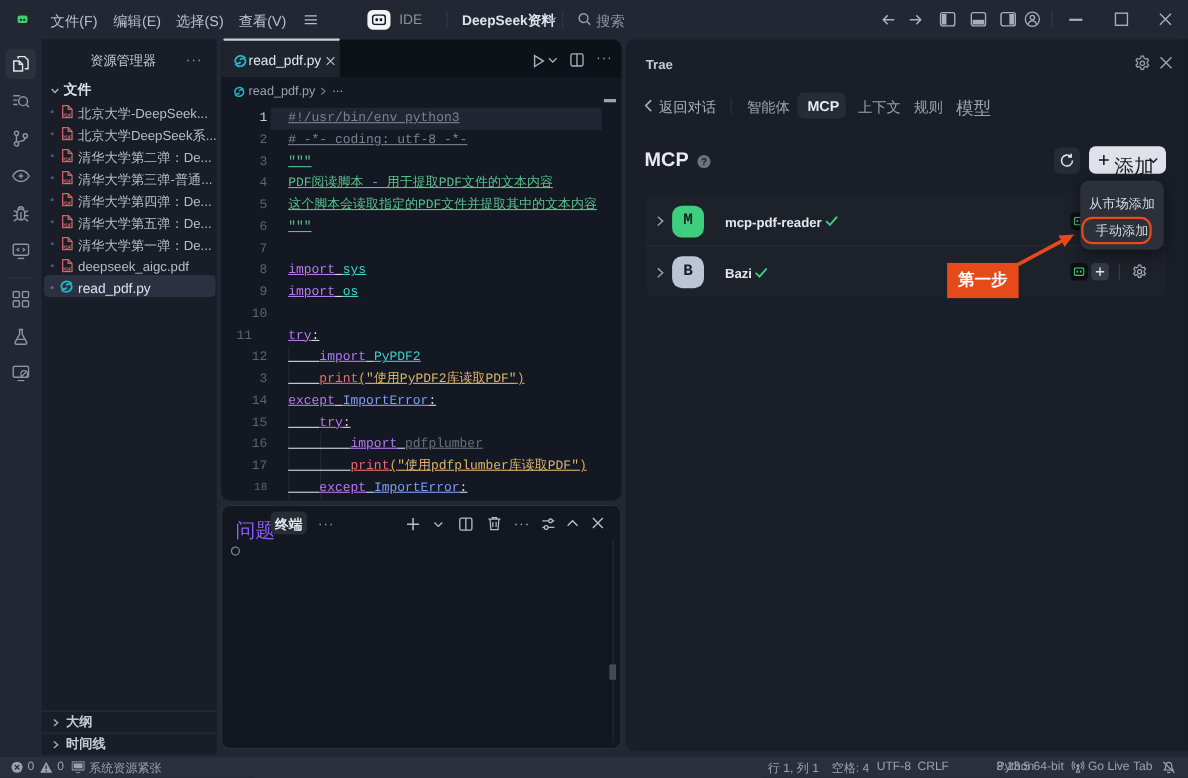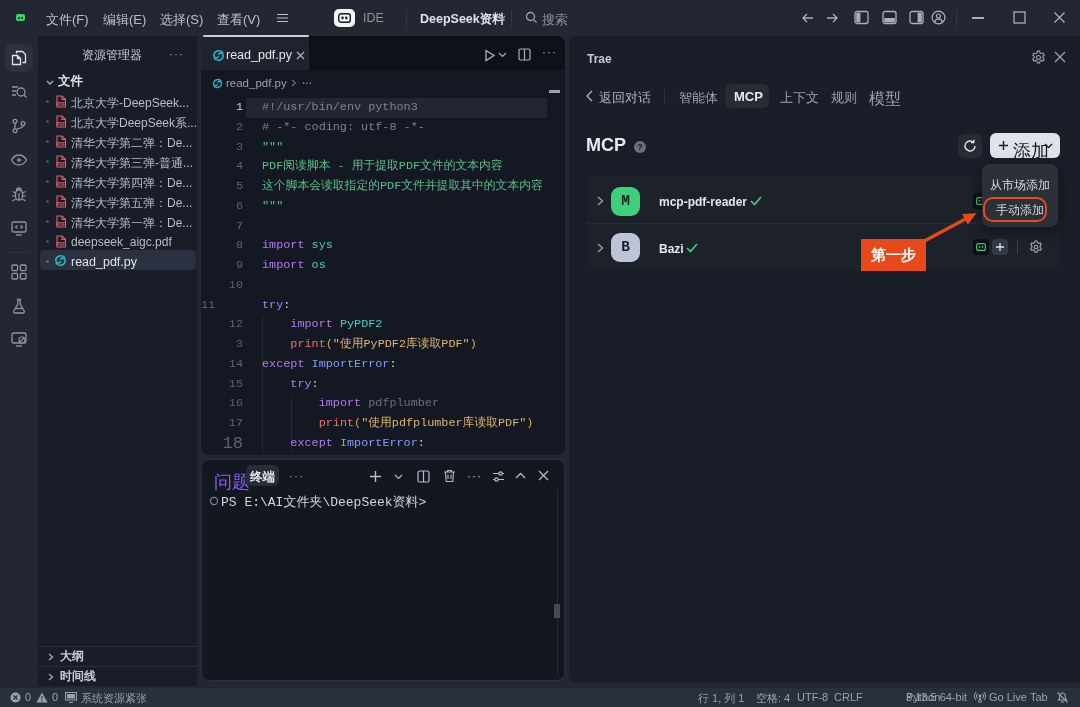--- a/index.html
+++ b/index.html
@@ -11,21 +11,21 @@
   .activitybar{left:0;top:36px;width:38px;height:652px;background:#222733;}
   .sidebar{left:38px;top:36px;width:159px;height:650px;background:#191d28;}
   .editorpanel{left:201px;top:36px;width:364px;height:419px;background:#141822;border-radius:8px;overflow:hidden;}
   .termpanel{left:201px;top:459px;width:364px;height:222px;background:#131720;border:1px solid #2a2f3a;border-radius:8px;box-sizing:border-box;}
   .rightpanel{left:569px;top:36px;width:507px;height:647px;background:#1a1e29;border-radius:8px 0 0 8px;}
   .rightedge{left:1076px;top:36px;width:4px;height:647px;background:#191d26;}
   .statusbar{left:0;top:688px;width:1080px;height:19px;background:#2a303b;color:#9aa2b0;font-size:11px;}
   svg{display:block;}
   .ico{color:#98a1b0;}
   .mono{font-family:"Liberation Mono",monospace;}
-  i{font-style:normal;}
+  i{font-style:normal;text-decoration:underline;}
 </style>
 </head>
 <body>
 <div class="abs titlebar" id="titlebar">
 
   <div class="abs" style="left:13px;top:10px;width:15px;height:15px;background:#23272e;border-radius:4px;"></div>
   <div class="abs" style="left:16px;top:14px;width:9px;height:7px;background:#3ecf6e;border-radius:2px;"></div>
   <div class="abs" style="left:18px;top:16.5px;width:2px;height:2px;background:#16191f;border-radius:1px;"></div>
   <div class="abs" style="left:21px;top:16.5px;width:2px;height:2px;background:#16191f;border-radius:1px;"></div>
 
@@ -282,35 +282,35 @@
   <div class="abs mono" style="left:0;top:141px;width:42px;height:19.76px;line-height:19.76px;text-align:right;color:#5b6270;font-size:11.8px;">5</div>
   <div class="abs mono" style="left:61px;top:141px;height:19.76px;line-height:19.76px;font-size:11.8px;white-space:pre;font-style:normal;"><i style="color:#5ac08d">这个脚本会读取指定的PDF文件并提取其中的文本内容</i></div>
   <div class="abs mono" style="left:0;top:160.8px;width:42px;height:19.76px;line-height:19.76px;text-align:right;color:#5b6270;font-size:11.8px;">6</div>
   <div class="abs mono" style="left:61px;top:160.8px;height:19.76px;line-height:19.76px;font-size:11.8px;white-space:pre;font-style:normal;"><i style="color:#5ac08d">"""</i></div>
   <div class="abs mono" style="left:0;top:180.6px;width:42px;height:19.76px;line-height:19.76px;text-align:right;color:#5b6270;font-size:11.8px;">7</div>
   <div class="abs mono" style="left:0;top:200.3px;width:42px;height:19.76px;line-height:19.76px;text-align:right;color:#5b6270;font-size:11.8px;">8</div>
   <div class="abs mono" style="left:61px;top:200.3px;height:19.76px;line-height:19.76px;font-size:11.8px;white-space:pre;font-style:normal;"><i style="color:#b57bee">import</i><i style="color:#d4d9e1"> </i><i style="color:#3ed1c6">sys</i></div>
   <div class="abs mono" style="left:0;top:220.1px;width:42px;height:19.76px;line-height:19.76px;text-align:right;color:#5b6270;font-size:11.8px;">9</div>
   <div class="abs mono" style="left:61px;top:220.1px;height:19.76px;line-height:19.76px;font-size:11.8px;white-space:pre;font-style:normal;"><i style="color:#b57bee">import</i><i style="color:#d4d9e1"> </i><i style="color:#3ed1c6">os</i></div>
   <div class="abs mono" style="left:0;top:239.8px;width:42px;height:19.76px;line-height:19.76px;text-align:right;color:#5b6270;font-size:11.8px;">10</div>
-  <div class="abs mono" style="left:0;top:259.6px;width:42px;height:19.76px;line-height:19.76px;text-align:left;color:#5b6270;font-size:11.8px;">11</div>
+  <div class="abs mono" style="left:0;top:259.6px;width:42px;height:19.76px;line-height:19.76px;text-align:center;color:#5b6270;font-size:11.8px;">11</div>
   <div class="abs mono" style="left:61px;top:259.6px;height:19.76px;line-height:19.76px;font-size:11.8px;white-space:pre;font-style:normal;"><i style="color:#b57bee">try</i><i style="color:#d4d9e1">:</i></div>
   <div class="abs mono" style="left:0;top:279.4px;width:42px;height:19.76px;line-height:19.76px;text-align:right;color:#5b6270;font-size:11.8px;">12</div>
   <div class="abs mono" style="left:61px;top:279.4px;height:19.76px;line-height:19.76px;font-size:11.8px;white-space:pre;font-style:normal;"><i style="color:#d4d9e1">    </i><i style="color:#b57bee">import</i><i style="color:#d4d9e1"> </i><i style="color:#3ed1c6">PyPDF2</i></div>
   <div class="abs mono" style="left:0;top:299.1px;width:42px;height:19.76px;line-height:19.76px;text-align:right;color:#5b6270;font-size:11.8px;">3</div>
   <div class="abs mono" style="left:61px;top:299.1px;height:19.76px;line-height:19.76px;font-size:11.8px;white-space:pre;font-style:normal;"><i style="color:#d4d9e1">    </i><i style="color:#ee6d6d">print</i><i style="color:#d8a94e">(</i><i style="color:#ddb56e">"使用PyPDF2库读取PDF"</i><i style="color:#d8a94e">)</i></div>
   <div class="abs mono" style="left:0;top:318.9px;width:42px;height:19.76px;line-height:19.76px;text-align:right;color:#5b6270;font-size:11.8px;">14</div>
   <div class="abs mono" style="left:61px;top:318.9px;height:19.76px;line-height:19.76px;font-size:11.8px;white-space:pre;font-style:normal;"><i style="color:#b57bee">except</i><i style="color:#d4d9e1"> </i><i style="color:#7f9ff5">ImportError</i><i style="color:#d4d9e1">:</i></div>
   <div class="abs mono" style="left:0;top:338.6px;width:42px;height:19.76px;line-height:19.76px;text-align:right;color:#5b6270;font-size:11.8px;">15</div>
   <div class="abs mono" style="left:61px;top:338.6px;height:19.76px;line-height:19.76px;font-size:11.8px;white-space:pre;font-style:normal;"><i style="color:#d4d9e1">    </i><i style="color:#b57bee">try</i><i style="color:#d4d9e1">:</i></div>
   <div class="abs mono" style="left:0;top:358.4px;width:42px;height:19.76px;line-height:19.76px;text-align:right;color:#5b6270;font-size:11.8px;">16</div>
   <div class="abs mono" style="left:61px;top:358.4px;height:19.76px;line-height:19.76px;font-size:11.8px;white-space:pre;font-style:normal;"><i style="color:#d4d9e1">        </i><i style="color:#b57bee">import</i><i style="color:#d4d9e1"> </i><i style="color:#68707f">pdfplumber</i></div>
   <div class="abs mono" style="left:0;top:378.2px;width:42px;height:19.76px;line-height:19.76px;text-align:right;color:#5b6270;font-size:11.8px;">17</div>
   <div class="abs mono" style="left:61px;top:378.2px;height:19.76px;line-height:19.76px;font-size:11.8px;white-space:pre;font-style:normal;"><i style="color:#d4d9e1">        </i><i style="color:#ee6d6d">print</i><i style="color:#d8a94e">(</i><i style="color:#ddb56e">"使用pdfplumber库读取PDF"</i><i style="color:#d8a94e">)</i></div>
-  <div class="abs mono" style="left:0;top:397.9px;width:42px;height:19.76px;line-height:19.76px;text-align:right;color:#5b6270;font-size:17px;">18</div>
+  <div class="abs mono" style="left:0;top:397.9px;width:42px;height:19.76px;line-height:19.76px;text-align:right;color:#5b6270;font-size:10px;">18</div>
   <div class="abs mono" style="left:61px;top:397.9px;height:19.76px;line-height:19.76px;font-size:11.8px;white-space:pre;font-style:normal;"><i style="color:#d4d9e1">    </i><i style="color:#b57bee">except</i><i style="color:#d4d9e1"> </i><i style="color:#7f9ff5">ImportError</i><i style="color:#d4d9e1">:</i></div>
     </div>
 </div>
 <div class="abs termpanel" id="termpanel">
   <div class="abs" style="left:12px;top:10px;color:#8b5cf6;font-size:18px;text-align:center;">问题</div>
   <div class="abs" style="left:44px;top:5px;width:33px;height:21px;background:#272c35;border-radius:5px;"></div>
   <div class="abs" style="left:48px;top:9px;color:#e2e6ed;font-size:12.5px;font-weight:bold;">终端</div>
   <div class="abs" style="left:87px;top:9px;color:#9aa2b0;font-size:12px;letter-spacing:1px;">···</div>
   <svg class="abs" style="left:167px;top:10px;" width="13" height="13" viewBox="0 0 13 13">
       <path d="M6.5 1v11M1 6.5h11" stroke="#b6bdc9" stroke-width="1.4"></path>
@@ -334,21 +334,20 @@
   <svg class="abs" style="left:313px;top:12px;" width="11" height="7" viewBox="0 0 11 7">
       <path d="M1 6l4.5-4.5L10 6" stroke="#b6bdc9" stroke-width="1.3" fill="none"></path>
     </svg>
   <svg class="abs" style="left:336px;top:10px;" width="11" height="11" viewBox="0 0 11 11">
       <path d="M1 1l9 9M10 1l-9 9" stroke="#b6bdc9" stroke-width="1.3"></path>
     </svg>
 
   <svg class="abs" style="left:7px;top:36px;" width="10" height="10" viewBox="0 0 10 10">
       <circle cx="5" cy="5" r="3.6" fill="none" stroke="#7a828f" stroke-width="1.2"></circle>
     </svg>
-  <div class="abs mono" style="left:19px;top:33px;color:#d2d7df;font-size:13px;white-space:pre;">PS E:\AI文件夹\DeepSeek资料&gt;</div>
 
   <div class="abs" style="left:355px;top:30px;width:1px;height:185px;background:#262b35;"></div>
   <div class="abs" style="left:352px;top:144px;width:6px;height:14px;background:#434a58;"></div>
 </div>
 <div class="abs rightpanel" id="rightpanel">
   <div class="abs" style="left:18px;top:16px;color:#c3c9d3;font-size:12px;font-weight:bold;">Trae</div>
   <svg class="abs" style="left:462px;top:14px;" width="15" height="15" viewBox="0 0 16 16">
       <path d="M6.8 1.2h2.4l.4 1.9 1.5.9 1.8-.7 1.2 2.1-1.4 1.3v1.7l1.4 1.3-1.2 2.1-1.8-.7-1.5.9-.4 1.9H6.8l-.4-1.9-1.5-.9-1.8.7-1.2-2.1 1.4-1.3V6.7L1.9 5.4l1.2-2.1 1.8.7 1.5-.9z" fill="none" stroke="#9aa2b0" stroke-width="1.2"></path>
       <circle cx="8" cy="8" r="2.1" fill="none" stroke="#9aa2b0" stroke-width="1.2"></circle>
     </svg>

